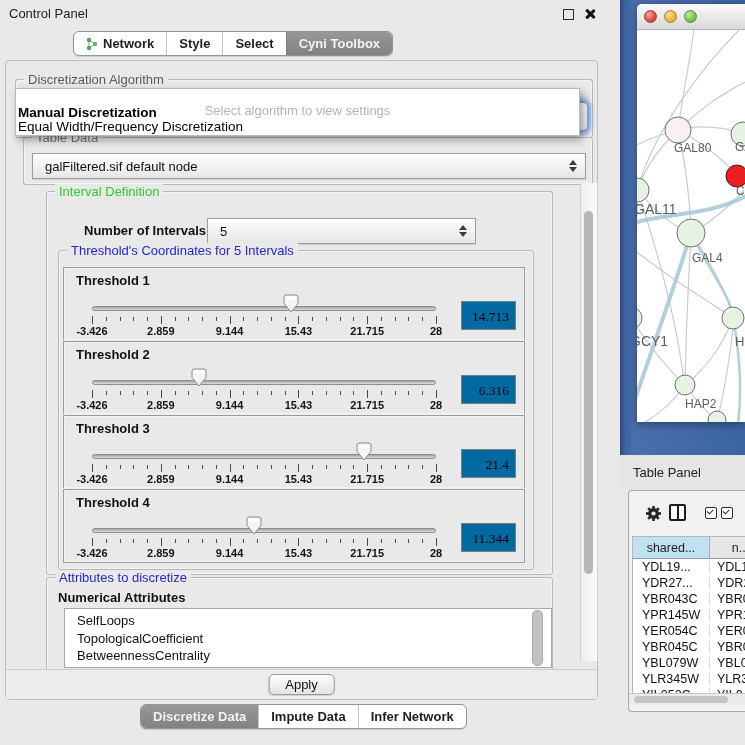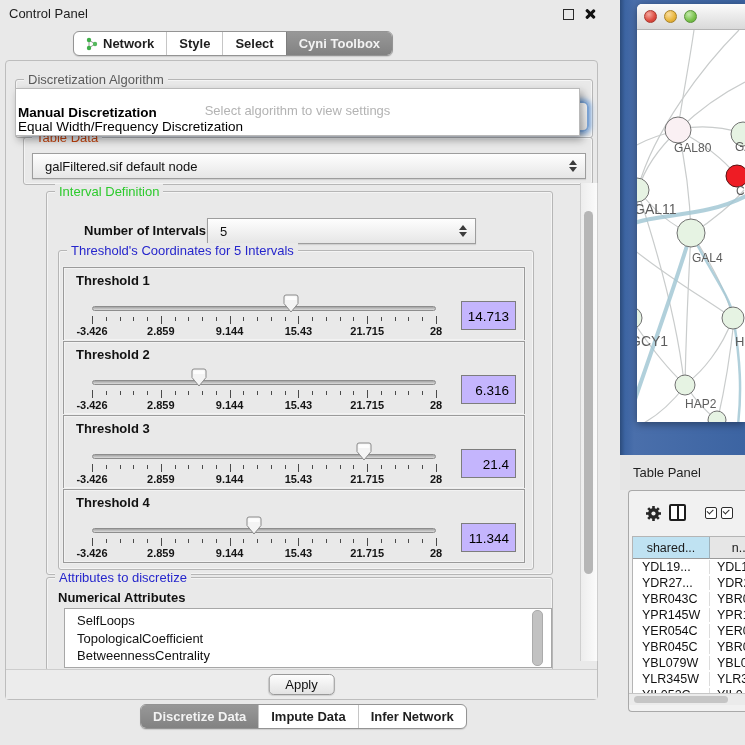--- a/index.html
+++ b/index.html
@@ -17,21 +17,21 @@
   
   .seg-bar{position:absolute;display:inline-flex;border:1px solid #949494;border-radius:6px;background:#fff;overflow:hidden;height:23px;box-shadow:0 1px 1px rgba(0,0,0,.12);}
   .seg{padding:0 12px;line-height:23px;font-size:13px;font-weight:600;color:#1e1e1e;border-left:1px solid #c6c6c6;display:flex;align-items:center;gap:5px;white-space:nowrap;}
   .seg:first-child{border-left:none;}
   .seg.sel{background:linear-gradient(#989898,#828282);color:#f3f3f3;border-left-color:#7e7e7e;}
   #top-tabs{left:73px;top:31px;}
   #bottom-tabs{left:140px;top:704px;}
   
   #content{position:absolute;left:5px;top:60px;width:591px;height:638px;background:#e9e9e9;border:1px solid #bdbdbd;border-radius:4px;}
   .group{position:absolute;border:1px solid #b6b6b6;border-radius:3px;box-shadow:inset 0 0 0 1px #f4f4f4;}
-  .group-label{position:absolute;top:-8px;left:8px;background:#e9e9e9;padding:0 4px;font-size:13px;color:#c2410c;white-space:nowrap;}
+  .group-label{position:absolute;top:-8px;left:8px;background:#e9e9e9;padding:0 4px;font-size:13px;color:#737373;white-space:nowrap;}
   .group-label.dim{color:#5a5a5a;}
   .group-label.green{color:#2dca2d;}
   .group-label.blue{color:#2626cc;}
   
   .combo{position:absolute;border:1px solid #9d9d9d;border-radius:0;background:linear-gradient(#fefefe,#e6e6e6);box-shadow:0 1px 1px rgba(0,0,0,.1);}
   .combo .val{position:absolute;left:12px;top:0;bottom:0;display:flex;align-items:center;font-size:13px;color:#111;}
   .spin{position:absolute;right:8px;top:50%;transform:translateY(-50%);display:flex;flex-direction:column;gap:2px;}
   .spin i{display:block;width:0;height:0;border-left:4px solid transparent;border-right:4px solid transparent;}
   .spin .up{border-bottom:5px solid #3c3c3c;}
   .spin .dn{border-top:5px solid #3c3c3c;}
@@ -47,21 +47,21 @@
   .thr-panel{position:absolute;left:4px;width:460px;height:72px;border:1px solid #9a9a9a;box-shadow:inset 0 0 0 1px #f2f2f2,0 0 0 1px #eee;background:#e9e9e9;}
   .thr-title{position:absolute;left:12px;top:5px;font-size:13px;font-weight:700;color:#111;}
   .zone{position:absolute;left:28px;top:0;width:344px;height:72px;}
   .track{position:absolute;left:0;right:0;top:38px;height:5px;border-radius:3px;background:linear-gradient(#a2a2a2,#dcdcdc);border:1px solid #8d8d8d;box-sizing:border-box;}
   .thumb{position:absolute;top:26px;width:16px;height:19px;}
   .ticks{position:absolute;left:0;right:0;top:48px;height:9px;}
   .tick{position:absolute;top:1px;width:1px;height:4px;background:#4a4a4a;}
   .tick.major{top:0;height:8px;}
   .ticklabels{position:absolute;left:0;right:0;top:57px;height:12px;}
   .ticklabel{position:absolute;transform:translateX(-50%);font-size:11px;font-weight:700;color:#141414;white-space:nowrap;}
-  .vbox{position:absolute;left:397px;top:33px;width:55px;height:29px;background:#c4b5fd;border:1px solid #7d7d7d;font-size:13.5px;color:#000;text-align:right;line-height:29px;padding-right:6px;box-sizing:border-box;}
+  .vbox{position:absolute;left:397px;top:33px;width:55px;height:29px;background:#0369a1;border:1px solid #7d7d7d;font-size:13.5px;color:#000;text-align:right;line-height:29px;padding-right:6px;box-sizing:border-box;font-family:Liberation Serif, serif;}
   
   #attr-list{position:absolute;left:17px;top:30px;width:486px;height:58px;background:#fff;border:1px solid #a7a7a7;overflow:hidden;}
   #attr-list .li{padding-left:12px;font-size:13px;color:#111;line-height:17.5px;}
   #attr-list .li:first-child{padding-top:3px;}
   #attr-scroll{position:absolute;right:2px;top:2px;width:9px;height:54px;background:#c2c2c2;border-radius:5px;border:1px solid #ababab;}
   
   #apply-bar{position:absolute;left:0;top:608px;width:100%;height:29px;background:#ececec;border-top:1px solid #cdcdcd;}
   #apply-btn{position:absolute;left:50%;top:4px;transform:translateX(-50%);border:1px solid #999;border-radius:5px;background:linear-gradient(#fdfdfd,#e3e3e3);font-size:13px;color:#111;padding:2px 16px;box-shadow:0 1px 1px rgba(0,0,0,.12);}
   
   #v-scroll{position:absolute;left:574px;top:122px;width:16px;height:478px;background:linear-gradient(to right,#ededed,#fbfbfb);border-left:1px solid #cfcfcf;border-right:1px solid #cfcfcf;}

